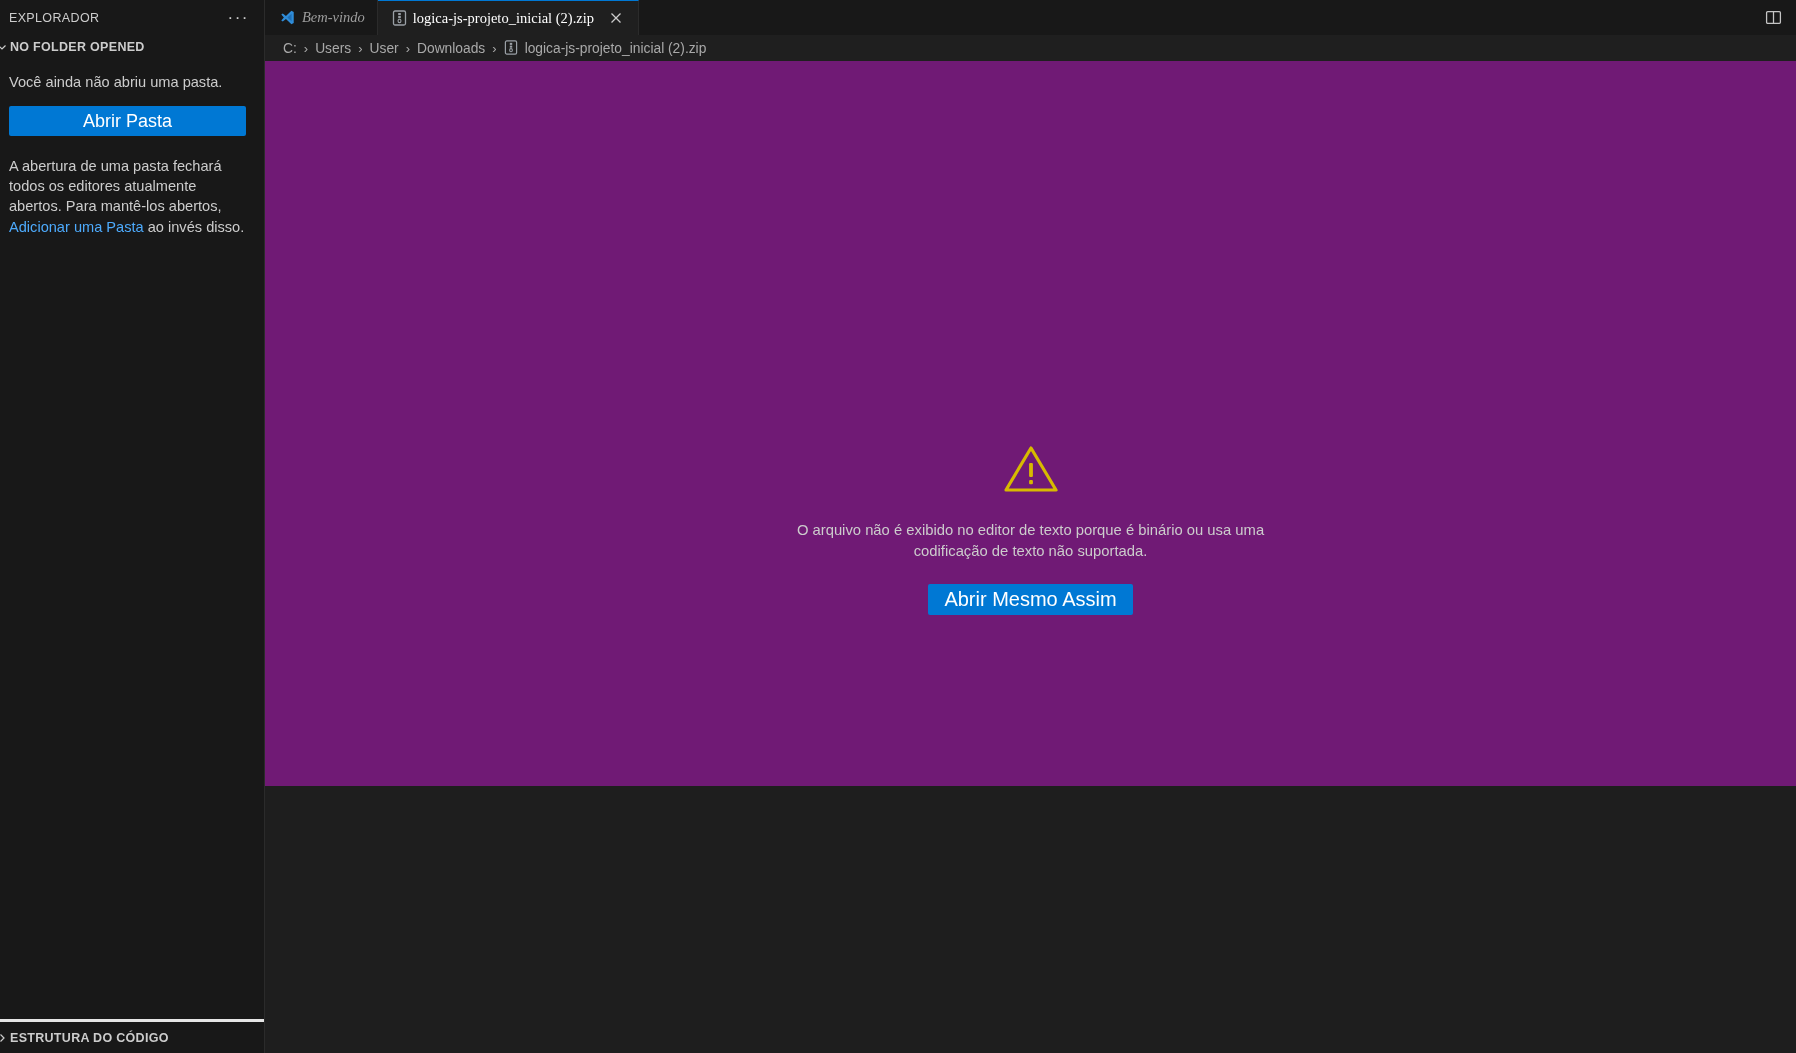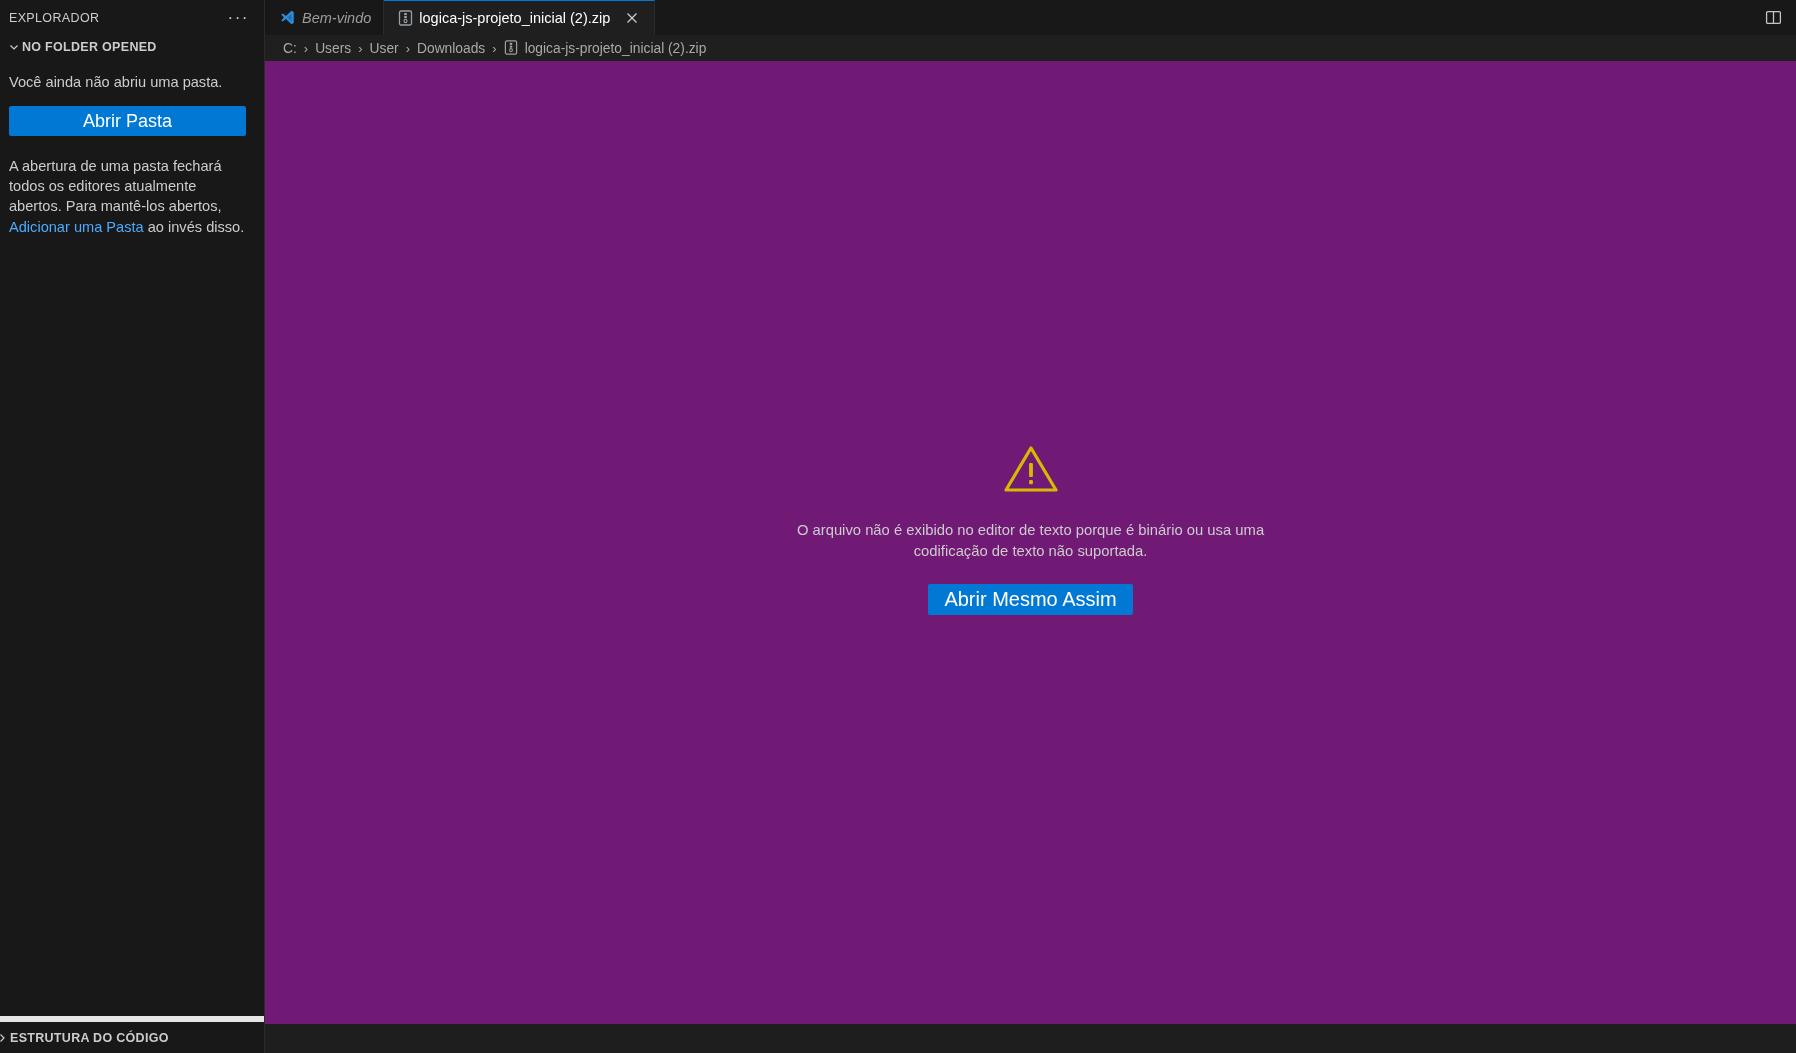--- a/index.html
+++ b/index.html
@@ -6,21 +6,21 @@
   html, body {
     width: 1796px;
     height: 1053px;
     background: #1e1e1e;
     font-family: "Liberation Sans", sans-serif;
     overflow: hidden;
   }
   .app {
     position: relative;
     width: 1796px;
-    height: 1024px;
+    height: 786px;
     display: flex;
     background: #181818;
   }
 
   
   .sidebar {
     width: 265px;
     height: 1053px;
     background: #181818;
     border-right: 1px solid #2b2b2b;
@@ -46,21 +46,21 @@
     font-size: 17px;
     line-height: 10px;
     letter-spacing: 1.5px;
     cursor: pointer;
     padding: 2px 3px;
   }
   .section-row {
     height: 23px;
     display: flex;
     align-items: center;
-    padding-left: 12px;
+    padding-left: 0px;
     cursor: pointer;
   }
   .chev {
     width: 16px;
     height: 16px;
     display: inline-block;
     position: relative;
     flex: 0 0 16px;
     margin-left: -6px;
   }
@@ -103,21 +103,21 @@
     color: #4daafc;
     cursor: pointer;
     text-decoration: none;
   }
 
   .sidebar-bottom {
     position: absolute;
     left: 0;
     bottom: 0;
     width: 264px;
-    border-top: 6px solid #e5e5e5;
+    border-top: 3px solid #e5e5e5;
   }
   .bottom-section {
     height: 31px;
     display: flex;
     align-items: center;
     padding-left: 0px;
     background: #181818;
     cursor: pointer;
   }
 
@@ -130,20 +130,21 @@
     min-width: 0;
   }
 
   .tabbar {
     height: 35px;
     background: #181818;
     display: flex;
     align-items: stretch;
     position: relative;
     flex: 0 0 35px;
+    font-family: Liberation Serif, serif;
   }
   .tabs { display: flex; align-items: stretch; }
   .tab {
     display: flex;
     align-items: center;
     gap: 6px;
     padding: 0 12px 0 14px;
     height: 35px;
     background: #181818;
     border-right: 1px solid #2b2b2b;

